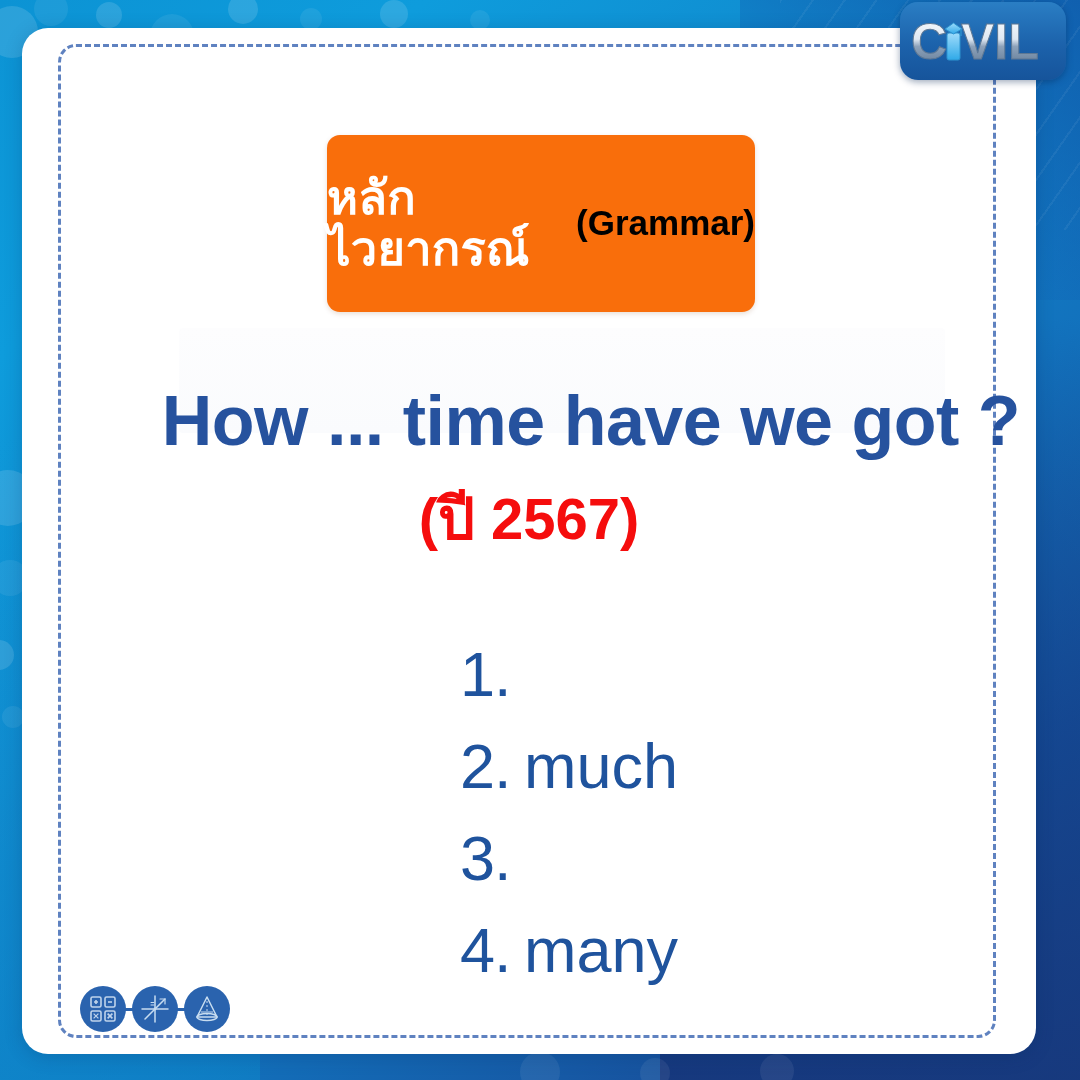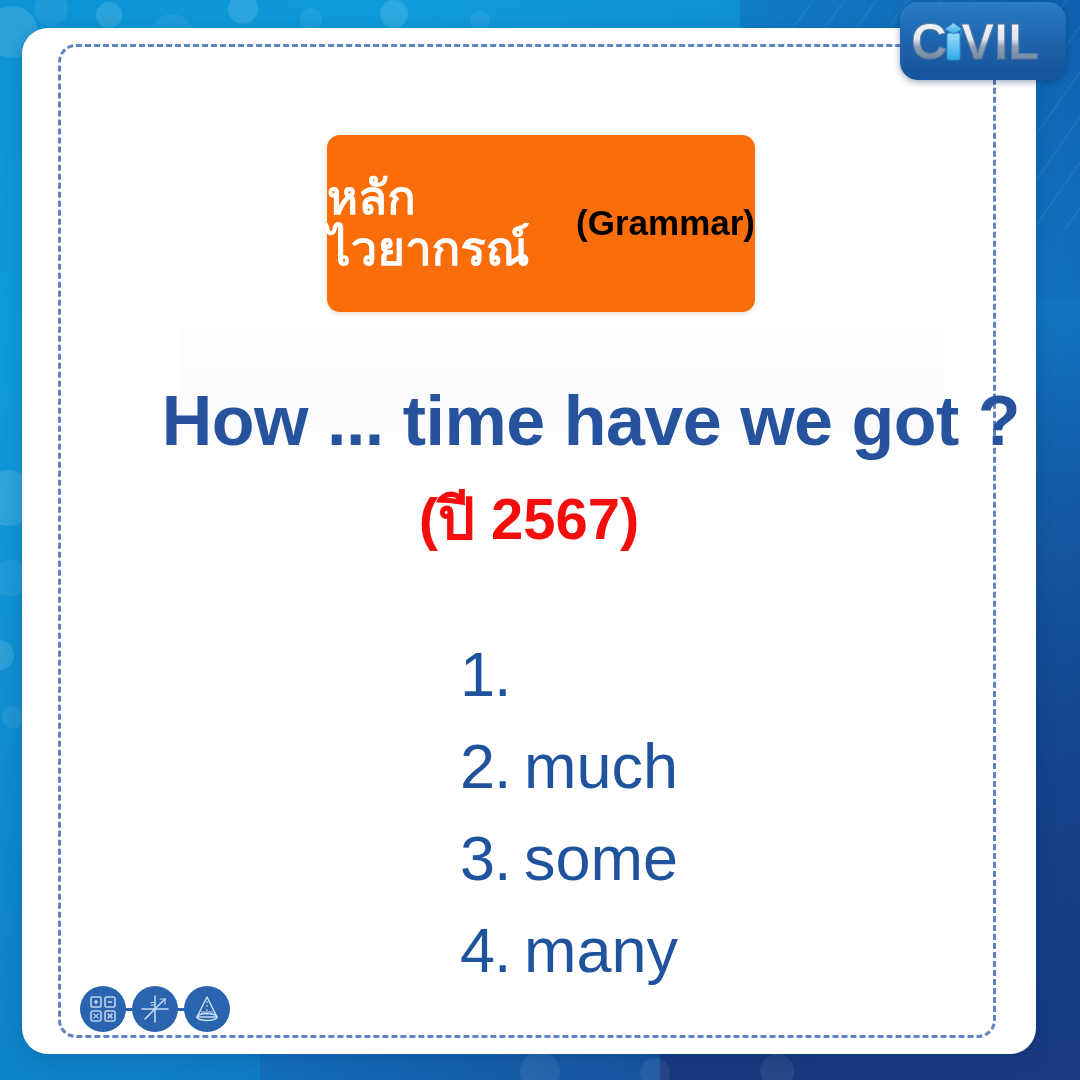--- a/index.html
+++ b/index.html
@@ -215,21 +215,20 @@
     <div class="choices">
       <div class="choice">
         <span class="choice-num">1.</span>
       </div>
       <div class="choice">
         <span class="choice-num">2.</span>
         <span class="choice-text">much</span>
       </div>
       <div class="choice">
         <span class="choice-num">3.</span>
-        <span class="choice-text">some</span>
       </div>
       <div class="choice">
         <span class="choice-num">4.</span>
         <span class="choice-text">many</span>
       </div>
     </div>
 
     <div class="bottom-icons">
       <div class="ico">
         <svg width="30" height="30" viewBox="0 0 30 30">

